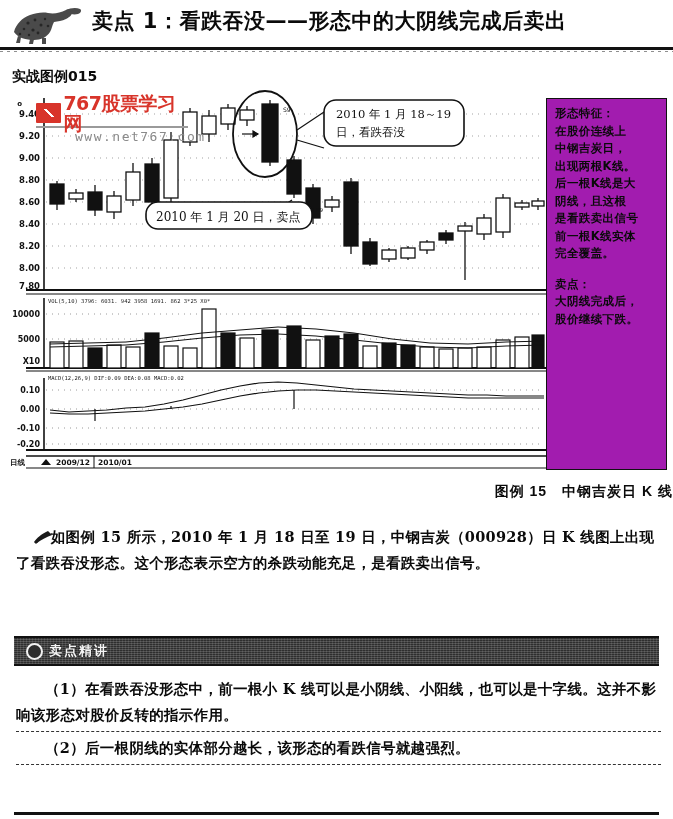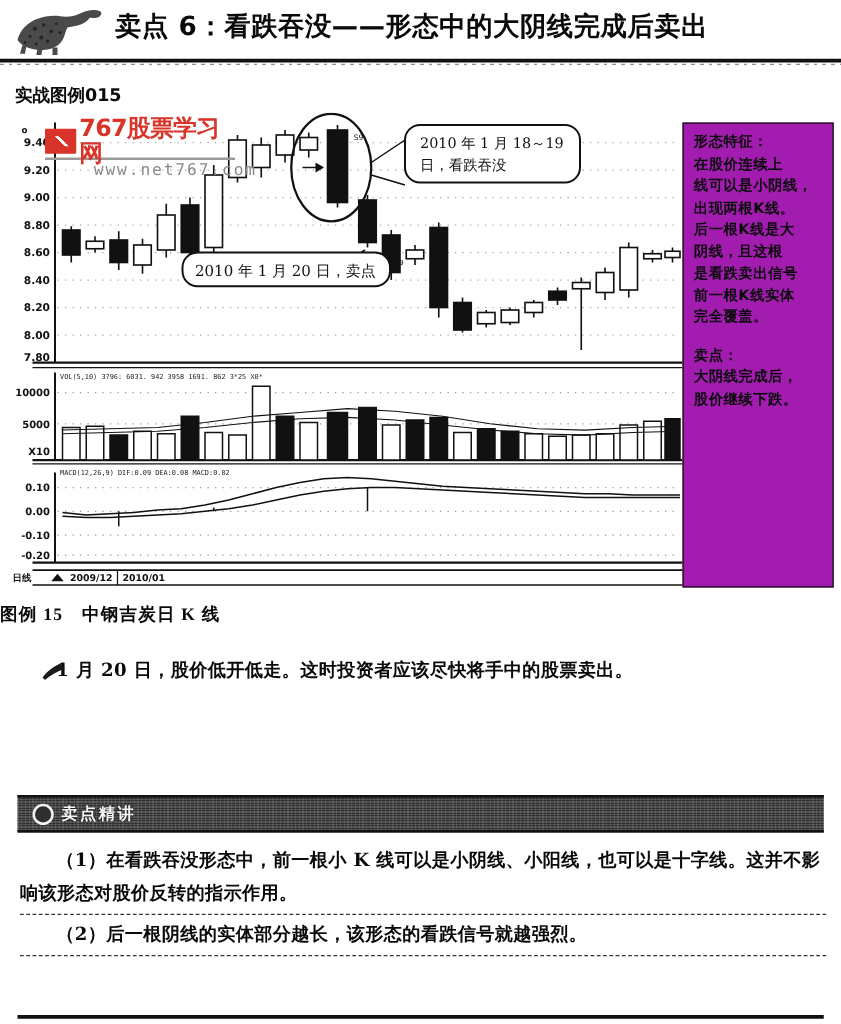--- a/index.html
+++ b/index.html
@@ -79,22 +79,22 @@
     padding:6px 7px 0 8px;
     box-sizing:border-box;
     font-family:"DejaVu Sans","Liberation Sans",sans-serif;
     font-size:11.5px;line-height:17.5px;font-weight:bold;
     letter-spacing:.4px;
   }
   .side-panel p{margin:0;}
   .side-gap{height:13px;}
   
   .caption{
-    position:absolute;left:0;top:483px;width:673px;text-align:left;
-    font-family:Liberation Serif, serif;
+    position:absolute;left:0;top:483px;width:673px;text-align:right;
+    font-family:Liberation Sans, sans-serif;
     font-size:14px;font-weight:bold;letter-spacing:1px;
   }
   
   .body-block{
     position:absolute;left:16px;top:524px;width:645px;
     font-size:14.5px;line-height:26px;font-weight:bold;
     font-family:"DejaVu Serif","Liberation Serif",serif;
   }
   .para{margin:0;text-indent:2em;letter-spacing:.3px;}
   .para.first{text-indent:2.4em;position:relative;}
@@ -153,21 +153,21 @@
       <circle cx="33" cy="19" r="1.5"></circle>
         <circle cx="25" cy="24" r="1.6"></circle>
       <circle cx="16" cy="23" r="1.3"></circle>
         <circle cx="37" cy="13" r="1.2"></circle>
       <circle cx="30" cy="27" r="1.4"></circle>
         <circle cx="12" cy="28" r="1.2"></circle>
       <circle cx="40" cy="20" r="1.3"></circle>
         <circle cx="21" cy="29" r="1.2"></circle>
     </g>
   </svg>
-  <div class="header-title">卖点 6：看跌吞没——形态中的大阴线完成后卖出</div>
+  <div class="header-title">卖点 1：看跌吞没——形态中的大阴线完成后卖出</div>
   <div class="header-rule"></div>
   <div class="header-rule2"></div>
 </div>
 
 <div class="fig-label">实战图例015</div>
 
 <div class="chart-wrap">
 <svg class="chart-svg" width="661" height="382" viewBox="0 0 661 382">
 
   <g stroke="#111">
@@ -413,43 +413,43 @@
     <div class="wm-mark"></div>
     <div class="wm-text">767股票学习网</div>
   </div>
   <div class="wm-bar"></div>
   <div class="wm-url">www.net767.com</div>
 </div>
 
 <div class="side-panel">
   <p>形态特征：</p>
   <p>在股价连续上</p>
-  <p>线可以是小阴线，</p>
+  <p>中钢吉炭日，</p>
   <p>出现两根K线。</p>
   <p>后一根K线是大</p>
   <p>阴线，且这根</p>
   <p>是看跌卖出信号</p>
   <p>前一根K线实体</p>
   <p>完全覆盖。</p>
   <div class="side-gap"></div>
   <p>卖点：</p>
   <p>大阴线完成后，</p>
   <p>股价继续下跌。</p>
 </div>
 
 <div class="caption">图例 15　中钢吉炭日 K 线</div>
 
 <div class="body-block">
   <p class="para first">
     <svg class="pen-icon" viewBox="0 0 22 15">
       <path d="M2 13 C5 9 9 5 16 2 L20 6 C14 8 9 11 5 14 Z" fill="#1a1a1a"></path>
       <path d="M2 13 L4 15 L6 13 Z" fill="#1a1a1a"></path>
     </svg>
+    <span>如图例 15 所示，2010 年 1 月 18 日至 19 日，中钢吉炭（000928）日 K 线图上出现了看跌吞没形态。这个形态表示空方的杀跌动能充足，是看跌卖出信号。</span>
   </p>
-  <p class="para">1 月 20 日，股价低开低走。这时投资者应该尽快将手中的股票卖出。</p>
 </div>
 
 <div class="section-bar">
   <div class="section-dot"></div>
   <div class="section-title">卖点精讲</div>
 </div>
 
 <div class="tips">
   <p class="tip">（1）在看跌吞没形态中，前一根小 K 线可以是小阴线、小阳线，也可以是十字线。这并不影响该形态对股价反转的指示作用。</p>
   <div class="dash-sep"></div>

